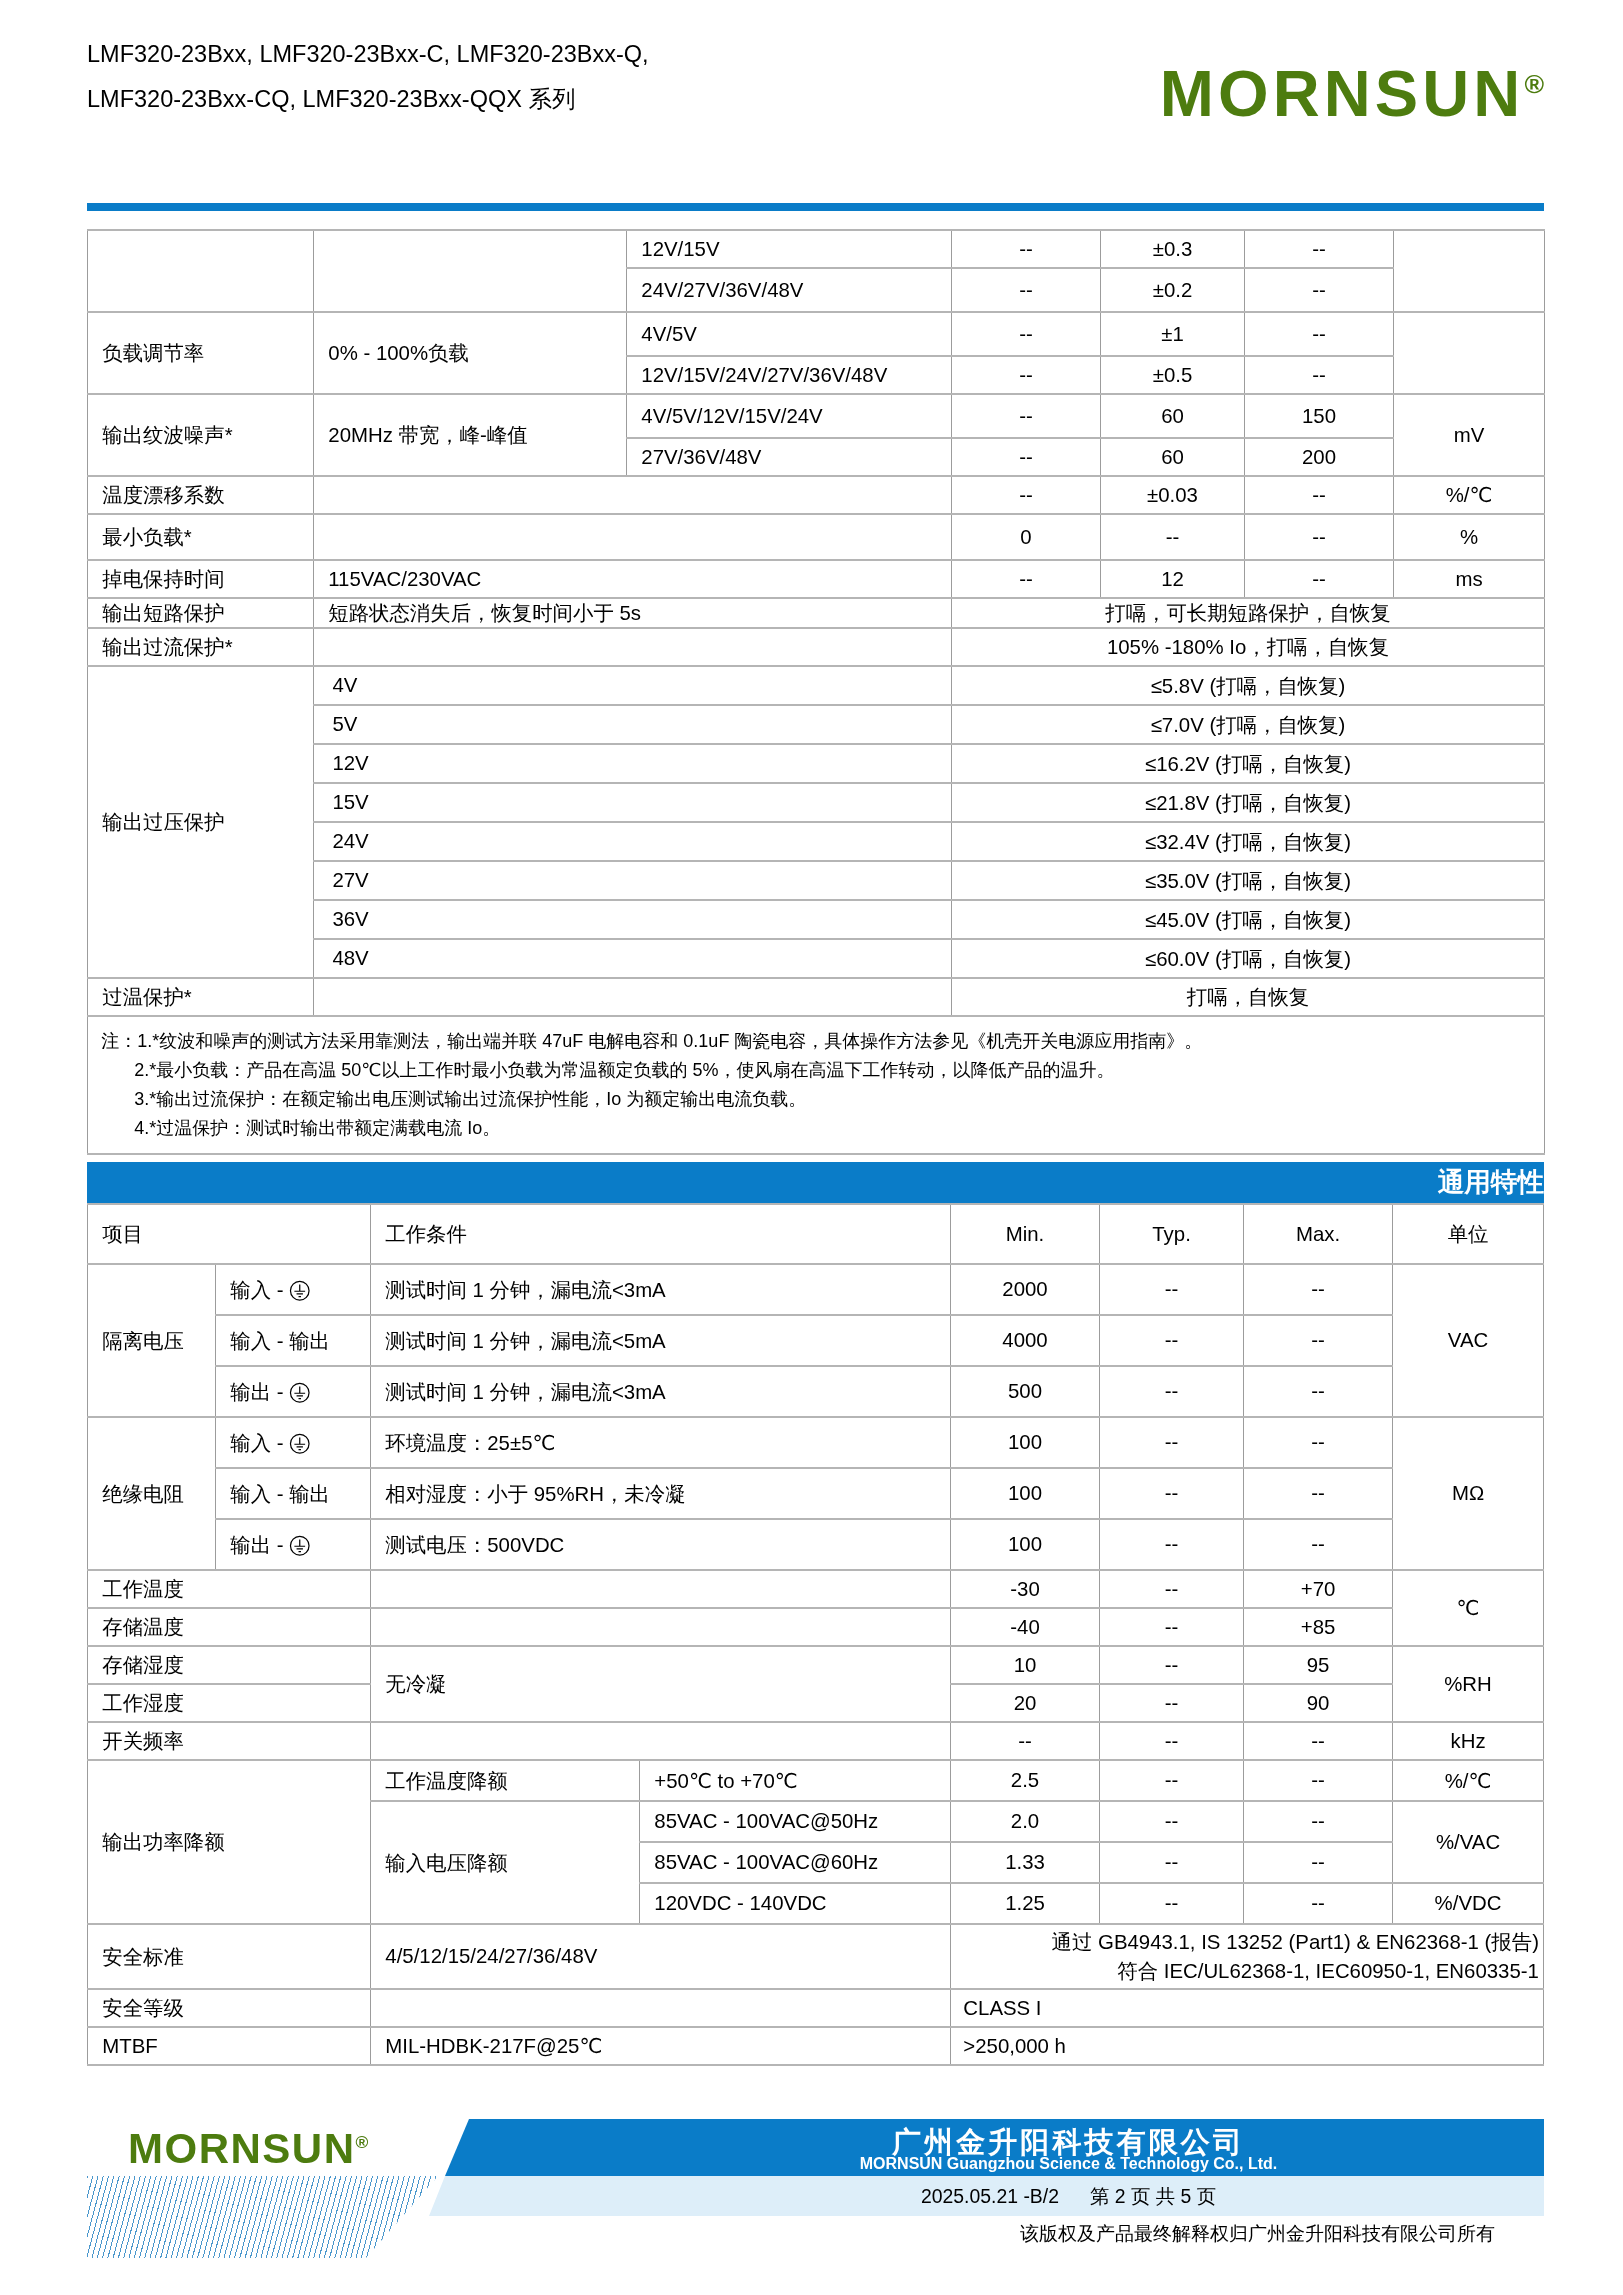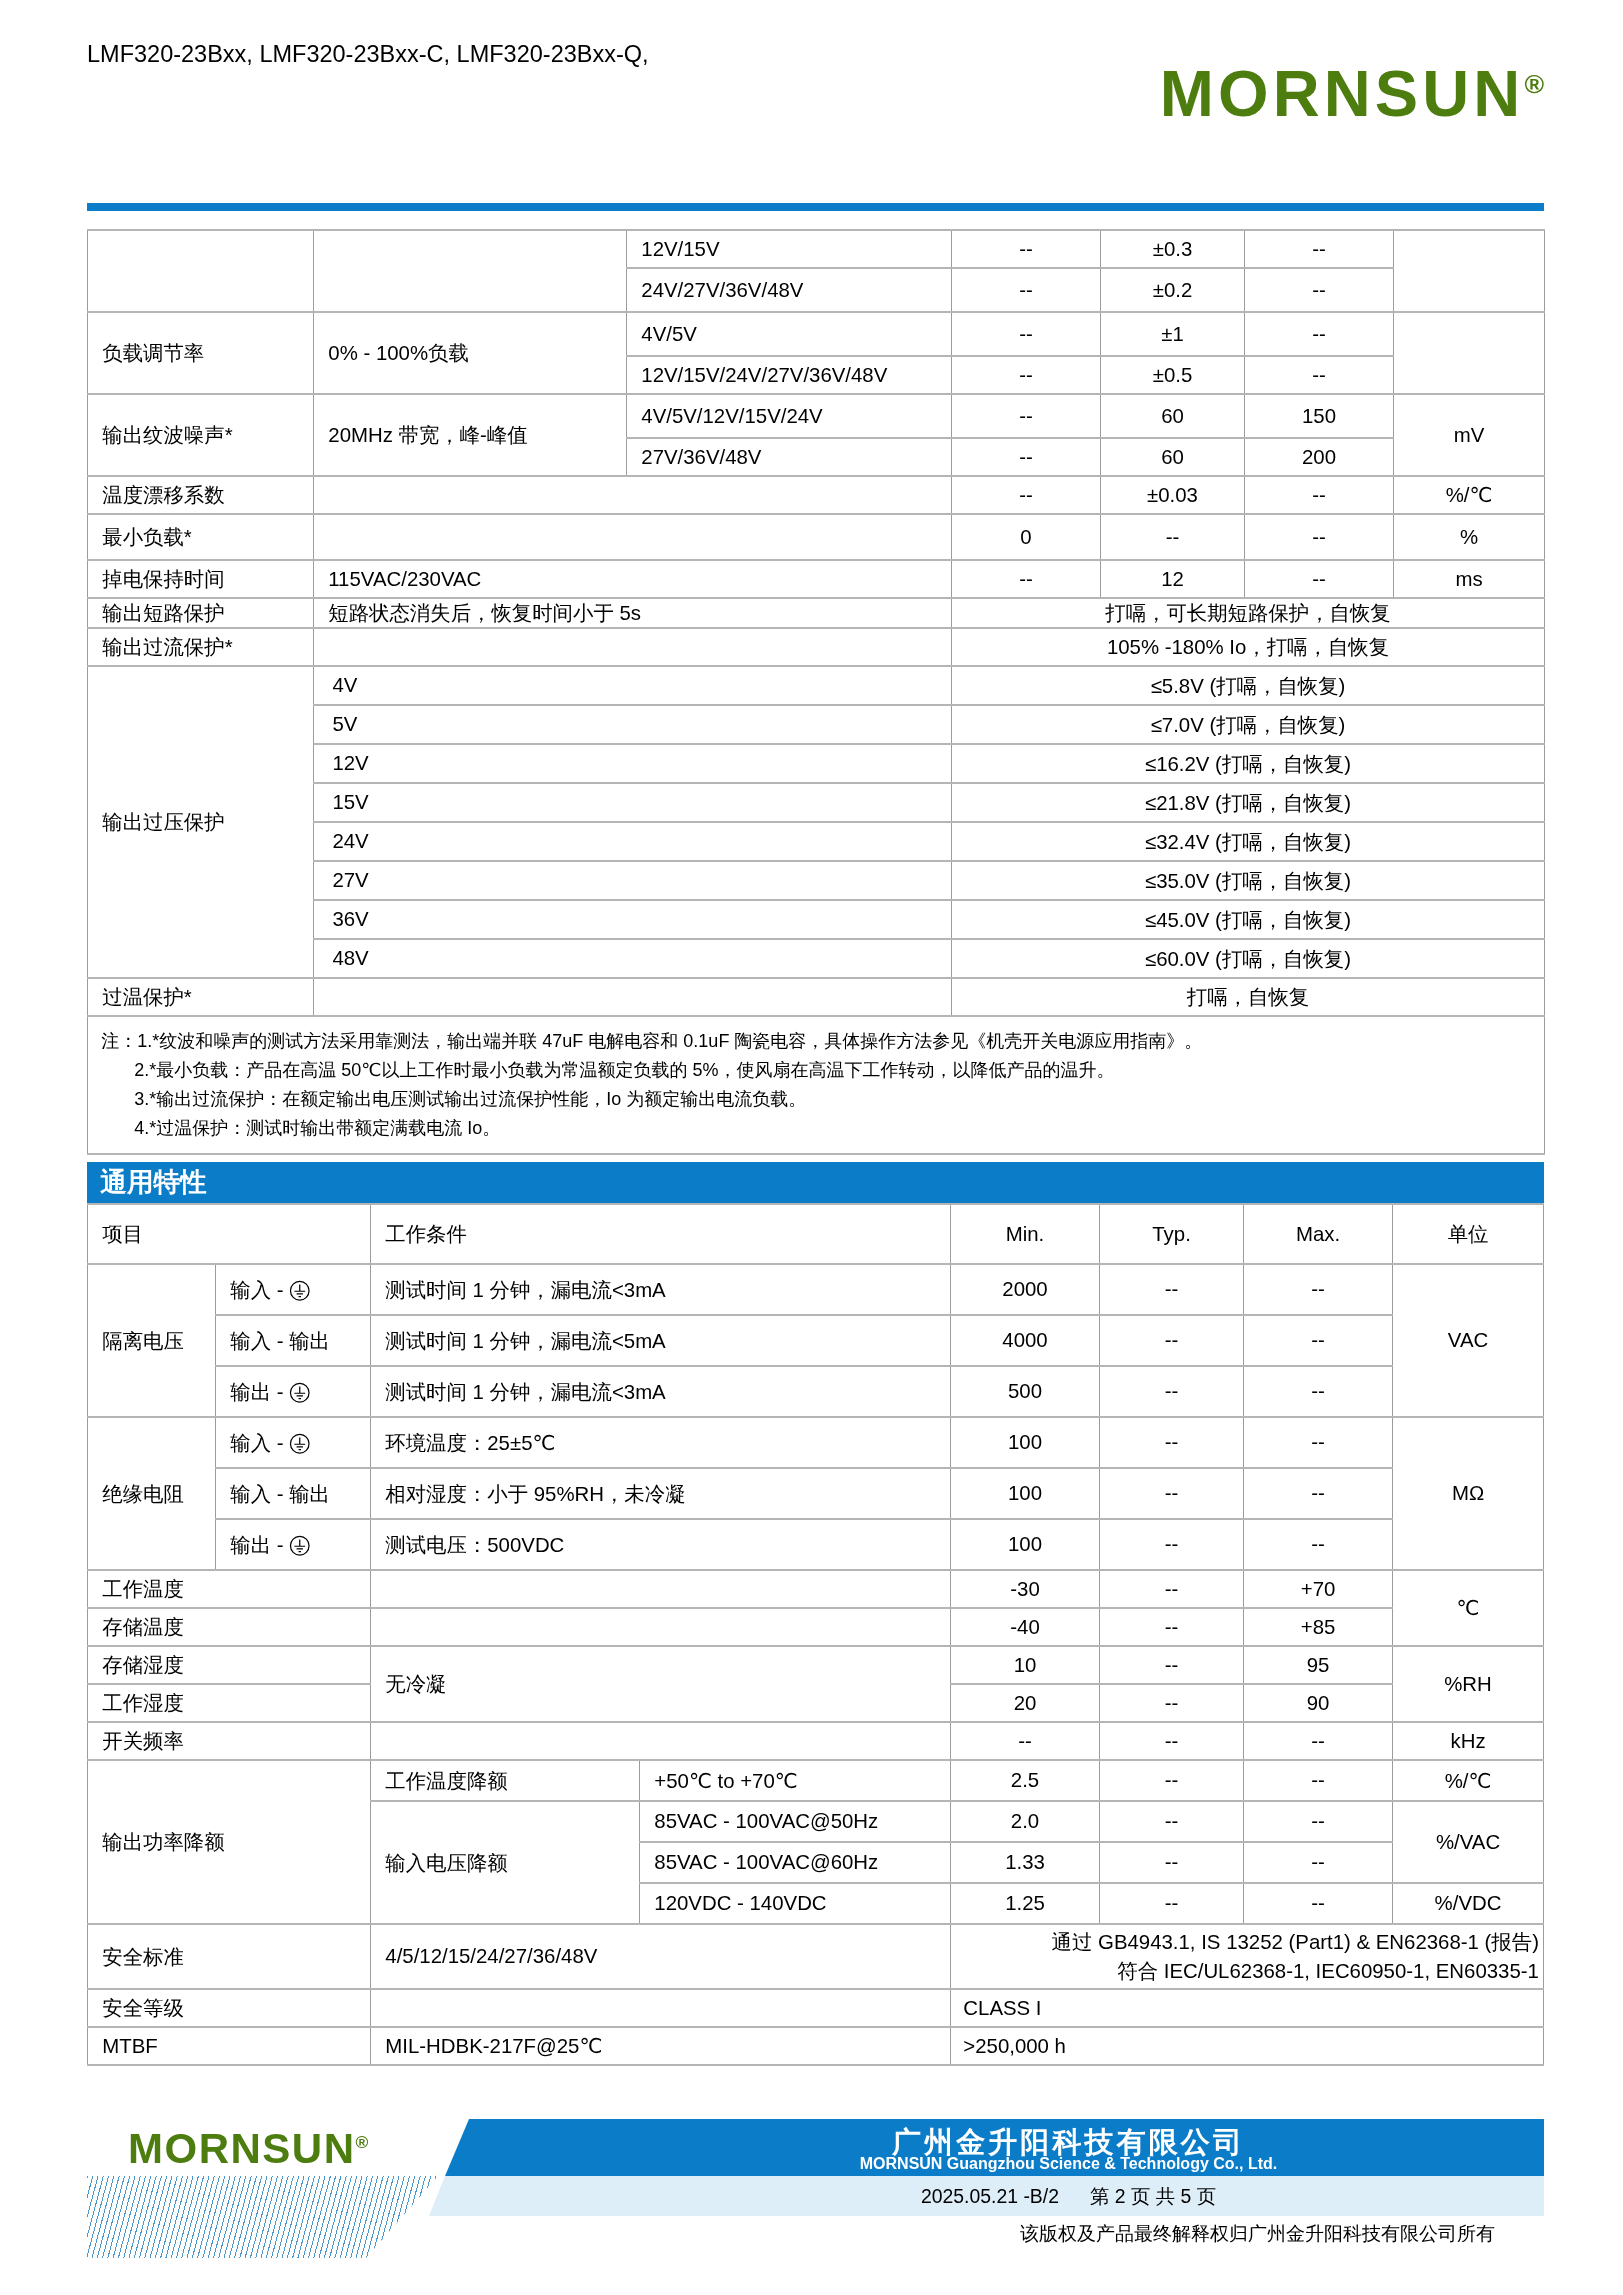--- a/index.html
+++ b/index.html
@@ -29,21 +29,21 @@
   .notes { text-align:left; font-size:18px; line-height:29px; padding:10.2px 13.3px; vertical-align:top; }
   .notes .nl { padding-left:33px; }
   .notes .nl.first { padding-left:0; }
   .twoline div { text-align:right; padding-left:12.3px; line-height:29px; }
   td.lval { text-align:left; padding-left:12.3px; }
   .gnd { width:21.5px; height:21.5px; vertical-align:-4.6px; margin-left:5.1px; }
 
   
   .section-bar { position:absolute; left:87px; top:1162px; width:1457px; height:41px;
                  background:#0a7cc8; color:#fff; font-size:26.6px; font-weight:bold;
-                 line-height:41px; padding-left:13.3px; box-sizing:border-box; }
+                 line-height:41px; padding-left:13.3px; box-sizing:border-box;text-align:right; }
 
   
   .f-blue { position:absolute; left:378px; top:2119px; width:1166px; height:57px; background:#0a7cc8;
             clip-path:polygon(91px 0, 100% 0, 100% 100%, 67px 100%); color:#fff; }
   .f-cn { position:absolute; left:593px; top:4.1px; width:951px; text-align:center;
           font-size:29px; font-weight:bold; letter-spacing:3.1px; }
   .f-light { position:absolute; left:378px; top:2176px; width:1166px; height:40px; background:#ddeef9;
              clip-path:polygon(67px 0, 100% 0, 100% 100%, 51px 100%); }
   .f-meta { position:absolute; left:593px; top:2183px; width:951px; text-align:center; font-size:19.4px; }
   .f-meta .sep { display:inline-block; width:31px; }
@@ -55,20 +55,21 @@
              clip-path:polygon(0 0, 351px 0, 279px 100%, 0 100%); }
 </style>
 </head>
 <body>
 
 <div class="page">
 
   <div class="hdr">
     <div class="subtitle">
       <div>LMF320-23Bxx, LMF320-23Bxx-C, LMF320-23Bxx-Q,</div>
+      <div>LMF320-23Bxx-CQ, LMF320-23Bxx-QQX 系列</div>
     </div>
   </div>
   <div class="brand brand-top"><span>MORNSUN</span><sup>®</sup></div>
   <div class="divider"></div>
 
   <table class="t1">
     <colgroup>
         <col style="width:226px">
         <col style="width:313px">
         <col style="width:325px">

